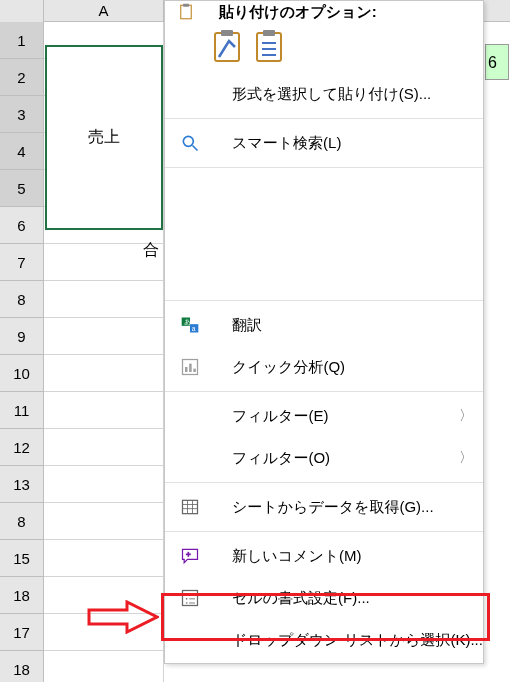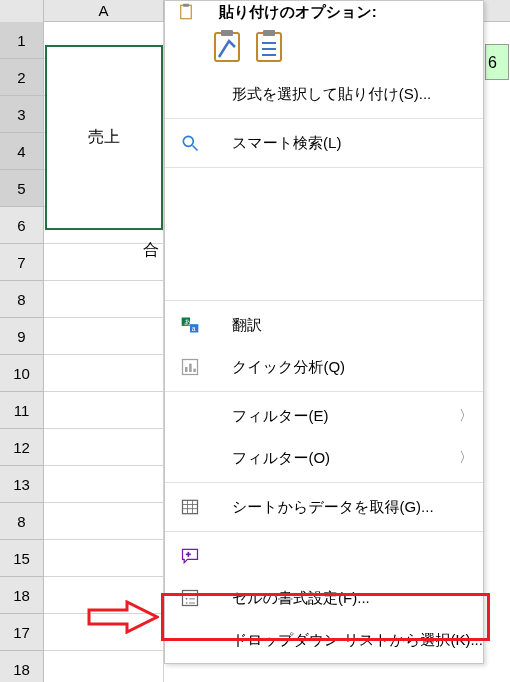--- a/index.html
+++ b/index.html
@@ -391,20 +391,21 @@
   <div class="sep"></div>
 
   <div class="menu-item">
     <span class="menu-icon">
       <svg viewBox="0 0 24 24" width="20" height="20">
           <path d="M3 4h18v12H9l-4 4v-4H3z" fill="none" stroke="#7719aa" stroke-width="1.5"></path>
           <line x1="10" y1="7" x2="10" y2="13" stroke="#7719aa" stroke-width="2"></line>
           <line x1="7" y1="10" x2="13" y2="10" stroke="#7719aa" stroke-width="2"></line>
         </svg>
     </span>
+    <span class="menu-label">新しいコメント(M)</span>
   </div>
 
   <div class="menu-item">
     <span class="menu-icon">
       <svg viewBox="0 0 24 24" width="20" height="20">
           <rect x="3" y="3" width="18" height="18" fill="none" stroke="#666" stroke-width="1.5"></rect>
           <circle cx="8" cy="8" r="1" fill="#666"></circle>
           <line x1="11" y1="8" x2="18" y2="8" stroke="#666"></line>
           <circle cx="8" cy="13" r="1" fill="#666"></circle>
           <line x1="11" y1="13" x2="18" y2="13" stroke="#666"></line>

